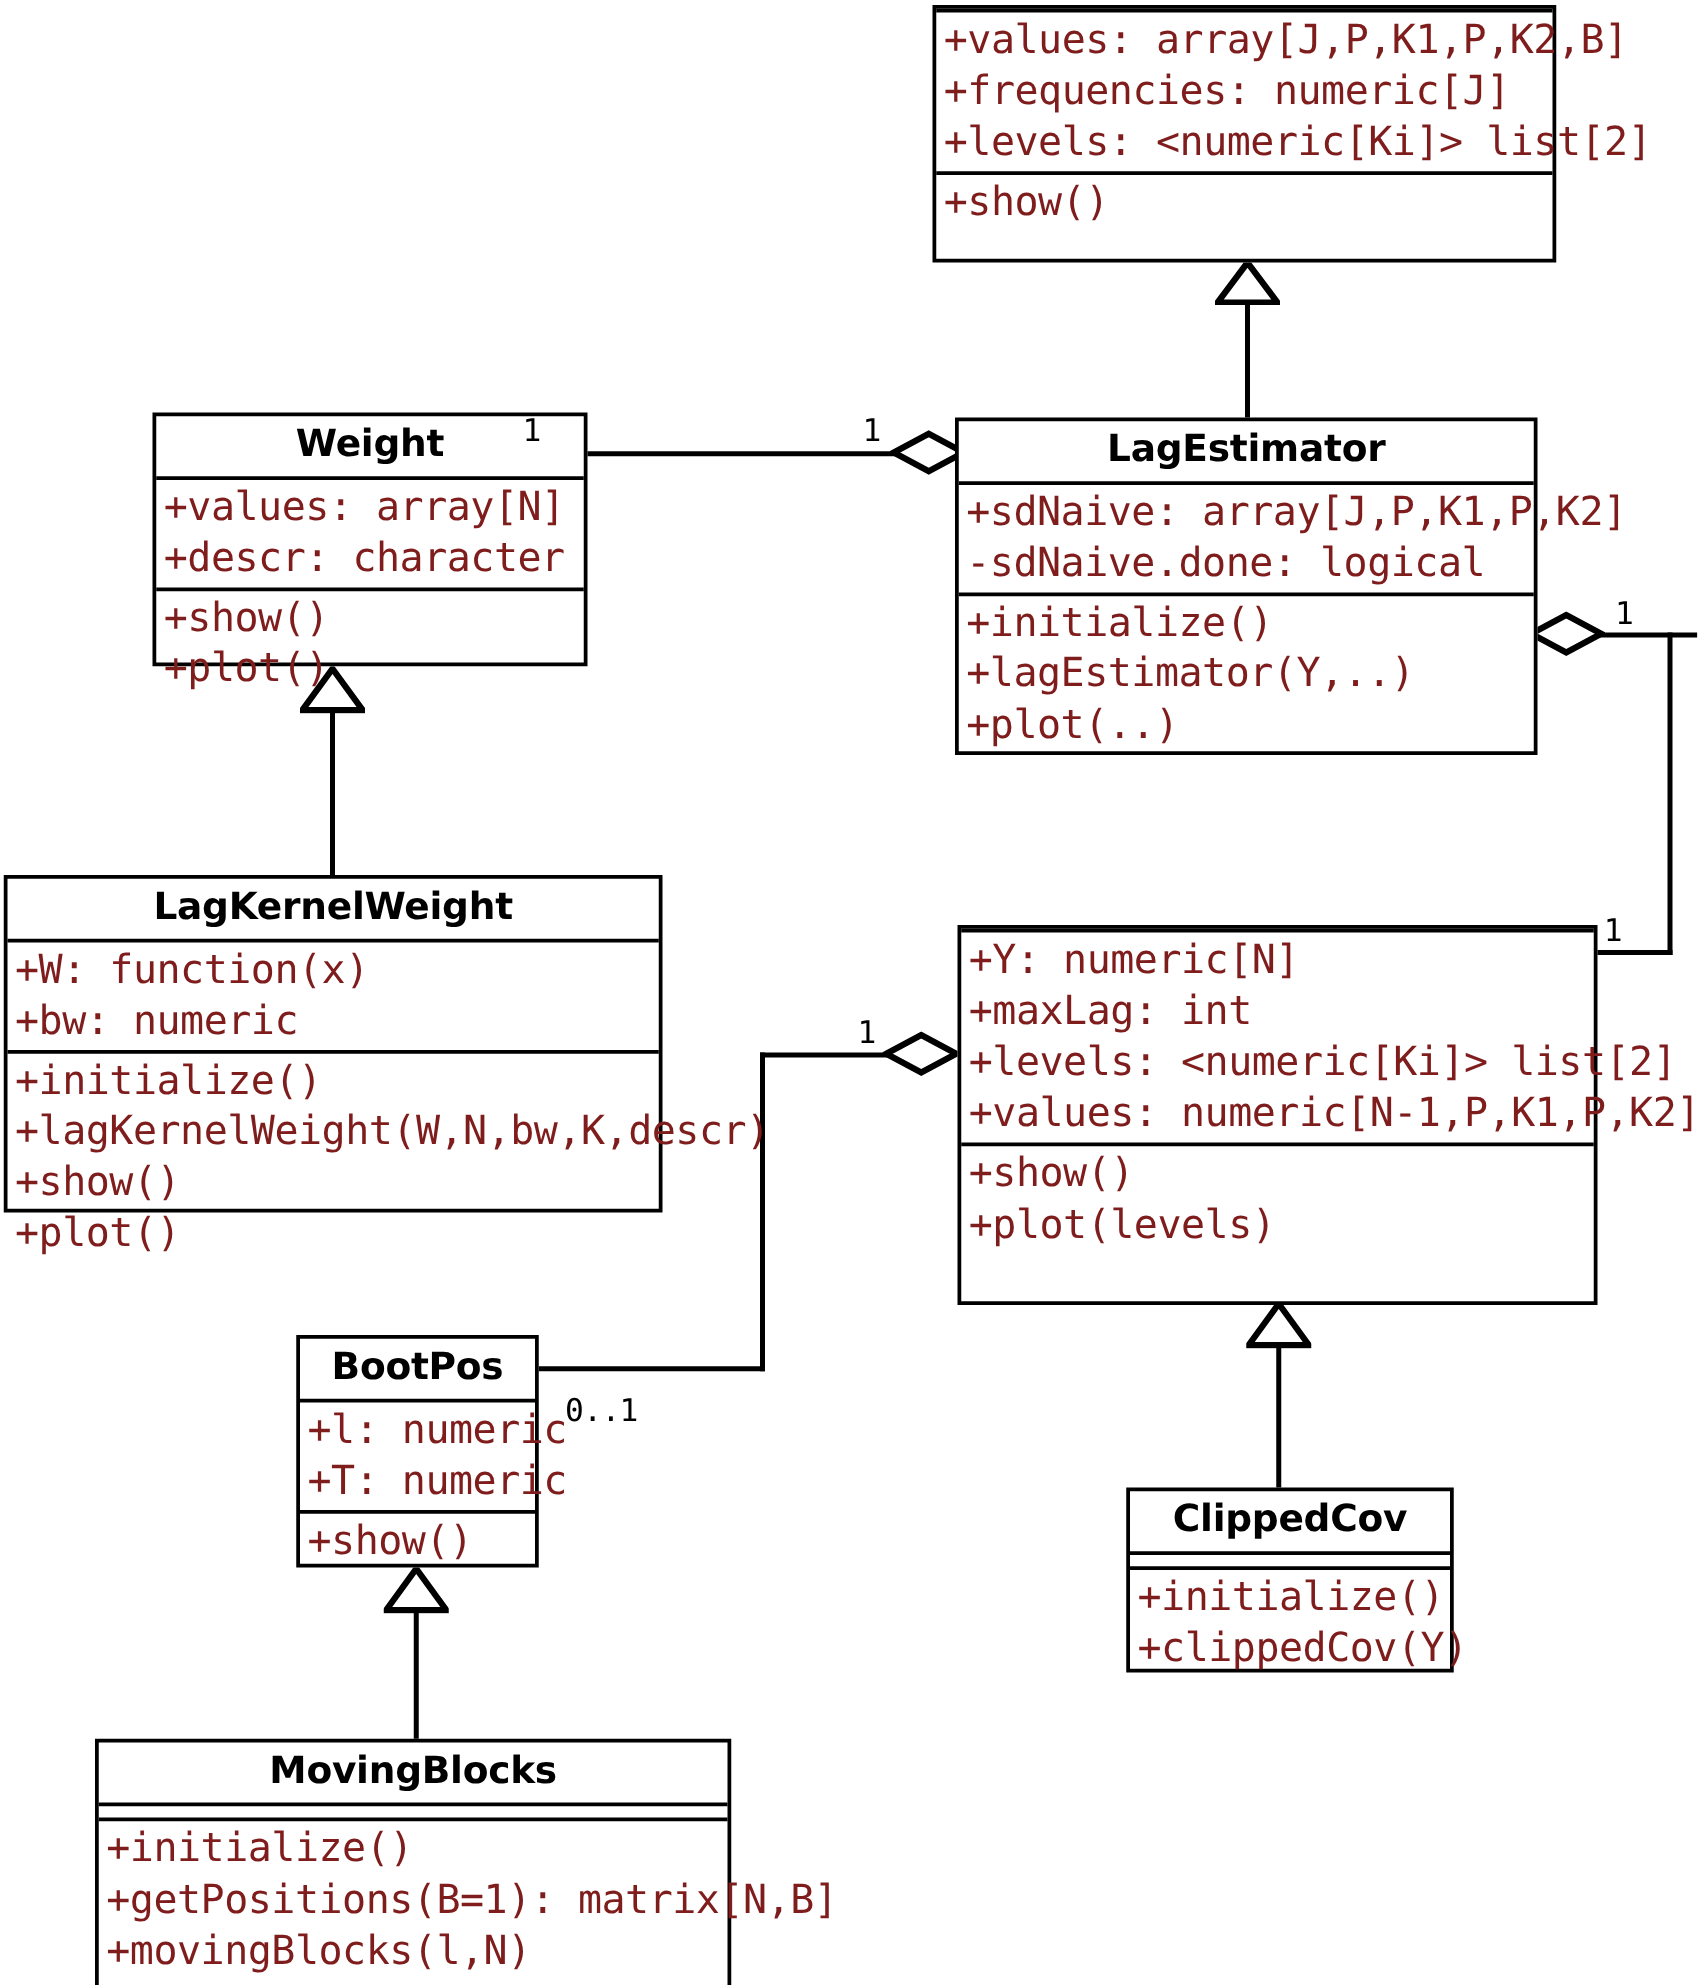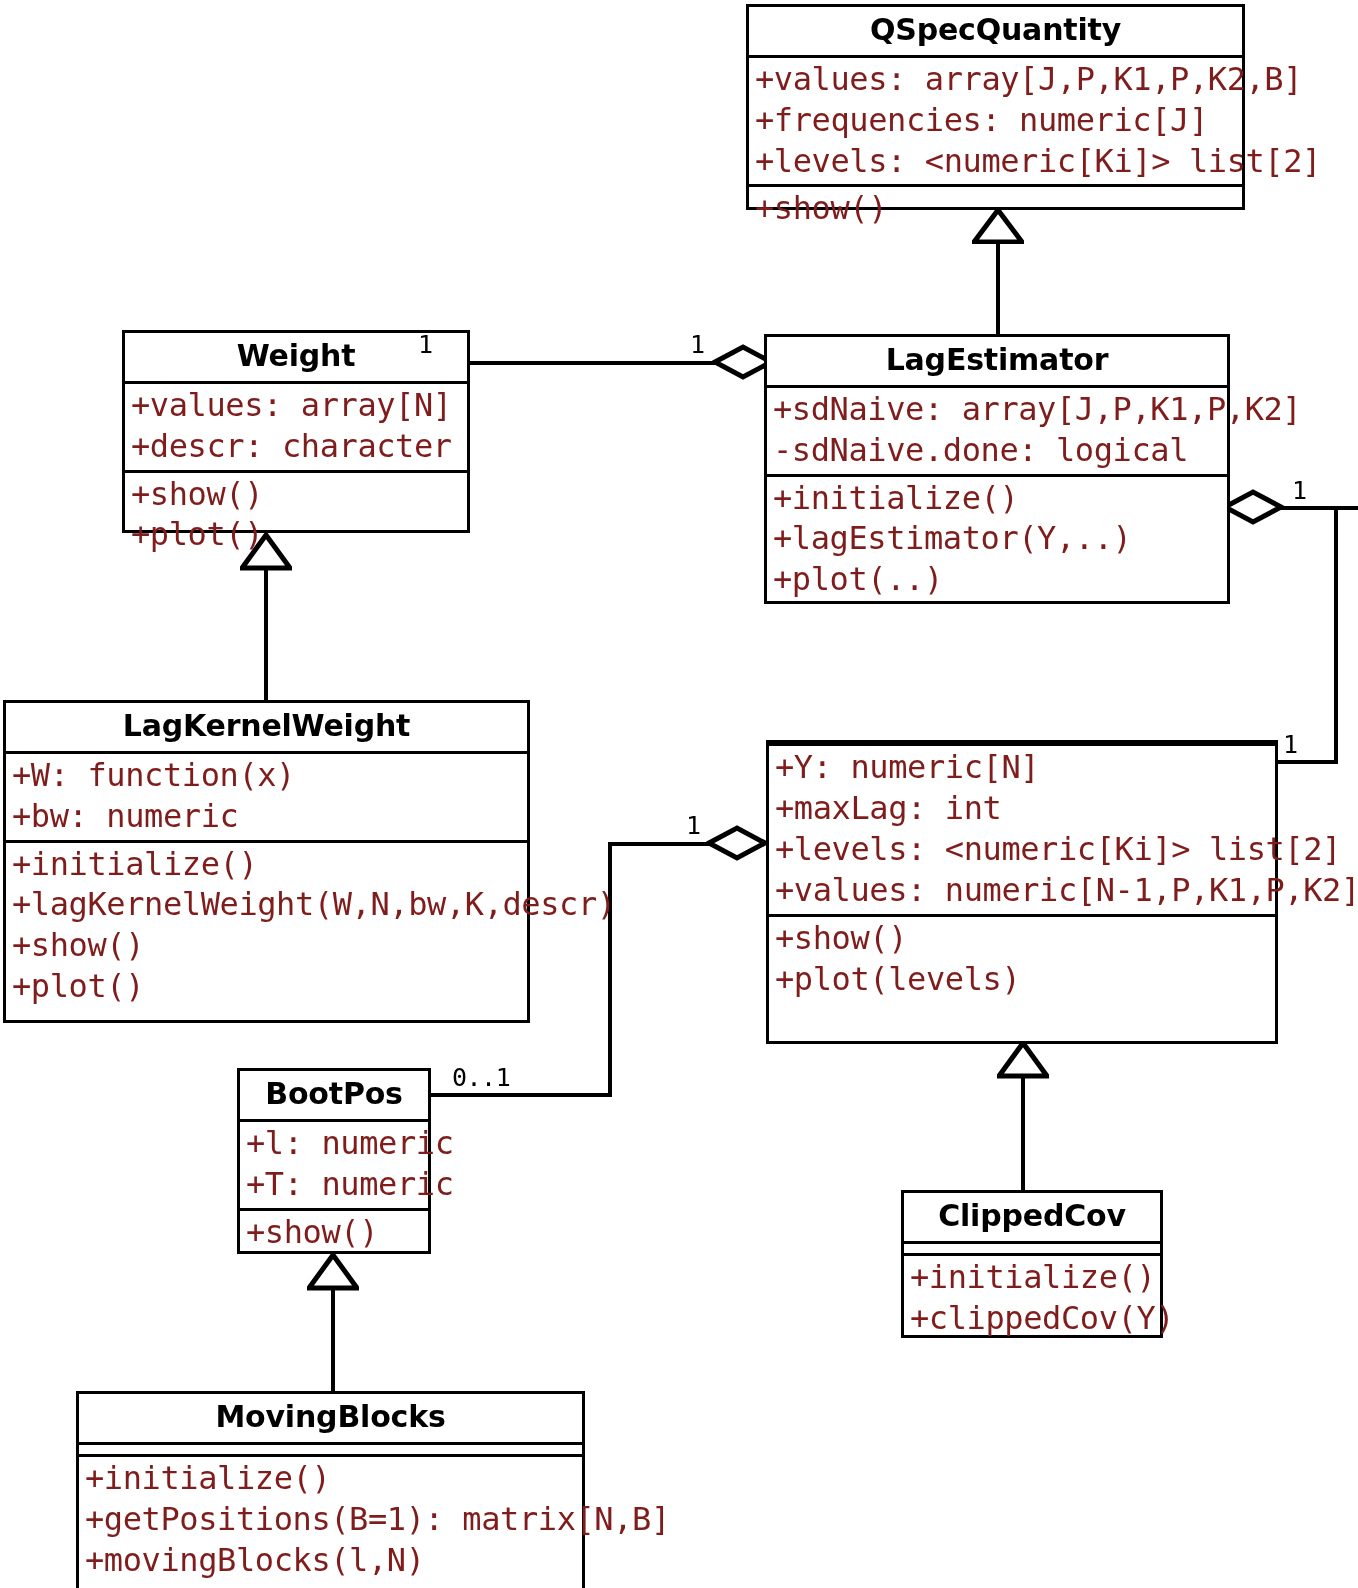--- a/index.html
+++ b/index.html
@@ -110,24 +110,23 @@
   <div class="edge h" style="left:608px;top:842px;width:114px;"></div>
   <svg class="diamond" style="left:706px;top:825px;width:62px;height:36px;">
     <polygon points="3,18 31,3 59,18 31,33" fill="#ffffff" stroke="#000000" stroke-width="5"></polygon>
   </svg>
 
   <div class="mult" style="left:418px;top:330px;">1</div>
   <div class="mult" style="left:690px;top:330px;">1</div>
   <div class="mult" style="left:1292px;top:476px;">1</div>
   <div class="mult" style="left:1283px;top:730px;">1</div>
   <div class="mult" style="left:686px;top:811px;">1</div>
-  <div class="mult" style="left:452px;top:1063px;">0..1</div>
+  <div class="mult" style="left:452px;top:1114px;">0..1</div>
 
   <div class="uml-class" style="left:746px;top:4px;width:499px;height:206px;">
-    <div class="cls-name">QSpecQuantity</div>
     <div class="compartment">
       <div class="member">+values: array[J,P,K1,P,K2,B]</div>
       <div class="member">+frequencies: numeric[J]</div>
       <div class="member">+levels: &lt;numeric[Ki]&gt; list[2]</div>
     </div>
     <div class="compartment">
       <div class="member">+show()</div>
     </div>
   </div>
 
@@ -149,21 +148,21 @@
       <div class="member">+sdNaive: array[J,P,K1,P,K2]</div>
       <div class="member">-sdNaive.done: logical</div>
     </div>
     <div class="compartment">
       <div class="member">+initialize()</div>
       <div class="member">+lagEstimator(Y,..)</div>
       <div class="member">+plot(..)</div>
     </div>
   </div>
 
-  <div class="uml-class" style="left:3px;top:700px;width:527px;height:323px;">
+  <div class="uml-class" style="left:3px;top:700px;width:527px;height:270px;">
     <div class="cls-name">LagKernelWeight</div>
     <div class="compartment">
       <div class="member">+W: function(x)</div>
       <div class="member">+bw: numeric</div>
     </div>
     <div class="compartment">
       <div class="member">+initialize()</div>
       <div class="member">+lagKernelWeight(W,N,bw,K,descr)</div>
       <div class="member">+show()</div>
       <div class="member">+plot()</div>

